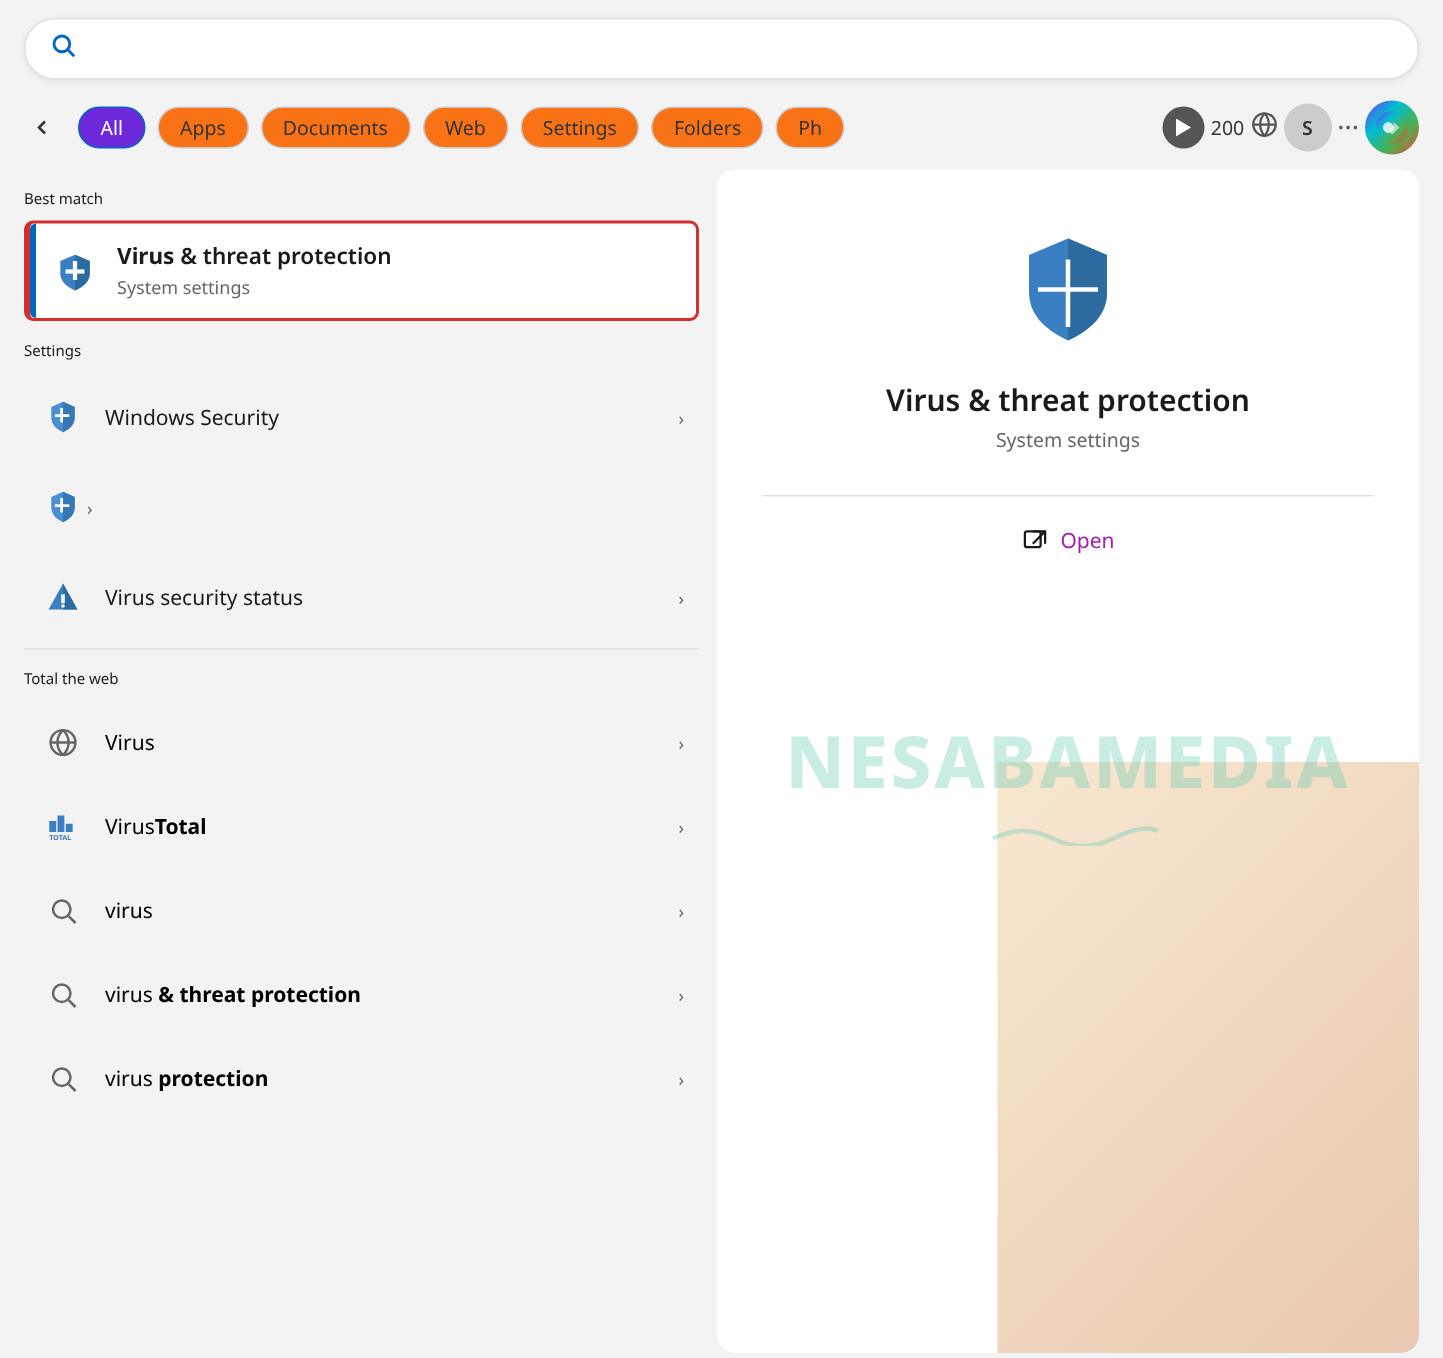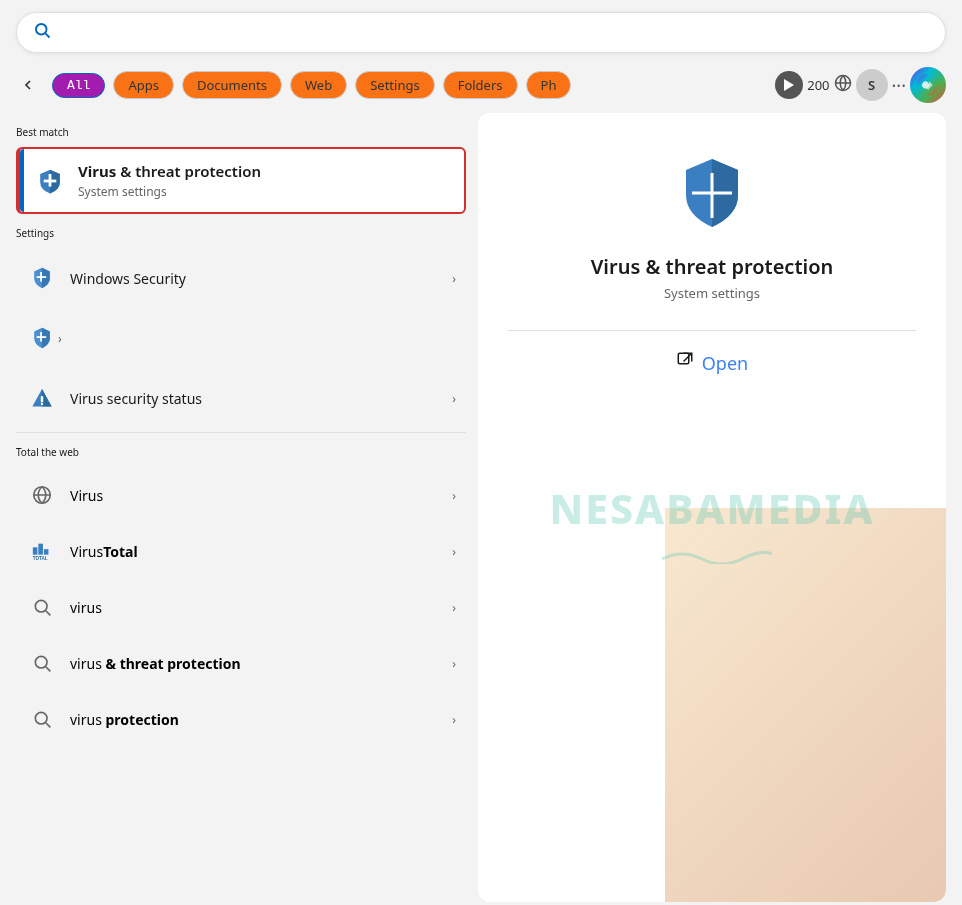--- a/index.html
+++ b/index.html
@@ -65,24 +65,23 @@
       border: 1px solid #ccc;
       border-radius: 20px;
       padding: 4px 14px;
       font-size: 13px;
       background: #f97316;
       cursor: pointer;
       color: #333;
     }
 
     .filter-chip.active {
-      background: #a21caf;
+      background: #6d28d9;
       color: white;
       border-color: #0067c0;
-      font-family: Liberation Mono, monospace;
     }
 
     .right-icons {
       margin-left: auto;
       display: flex;
       align-items: center;
       gap: 4px;
     }
 
     .icon-badge {
@@ -269,35 +268,35 @@
 
     .right-divider {
       width: 100%;
       border: none;
       border-top: 1px solid #e0e0e0;
       margin: 8px 0 16px;
     }
 
     .open-btn {
       display: flex;
-      align-items: flex-start;
+      align-items: flex-end;
       gap: 8px;
-      font-size: 18px;
-      color: #3b82f6;
+      font-size: 14px;
+      color: #a21caf;
       cursor: pointer;
       padding: 4px 0;
     }
 
     
     .watermark {
       position: absolute;
       top: 50%;
       left: 50%;
       transform: translate(-50%, -50%);
-      font-size: 41px;
+      font-size: 48px;
       font-weight: 800;
       color: rgba(100,200,180,0.35);
       white-space: nowrap;
       z-index: 10;
       pointer-events: none;
       letter-spacing: 2px;
     }
 
     .watermark-sub {
       position: absolute;

